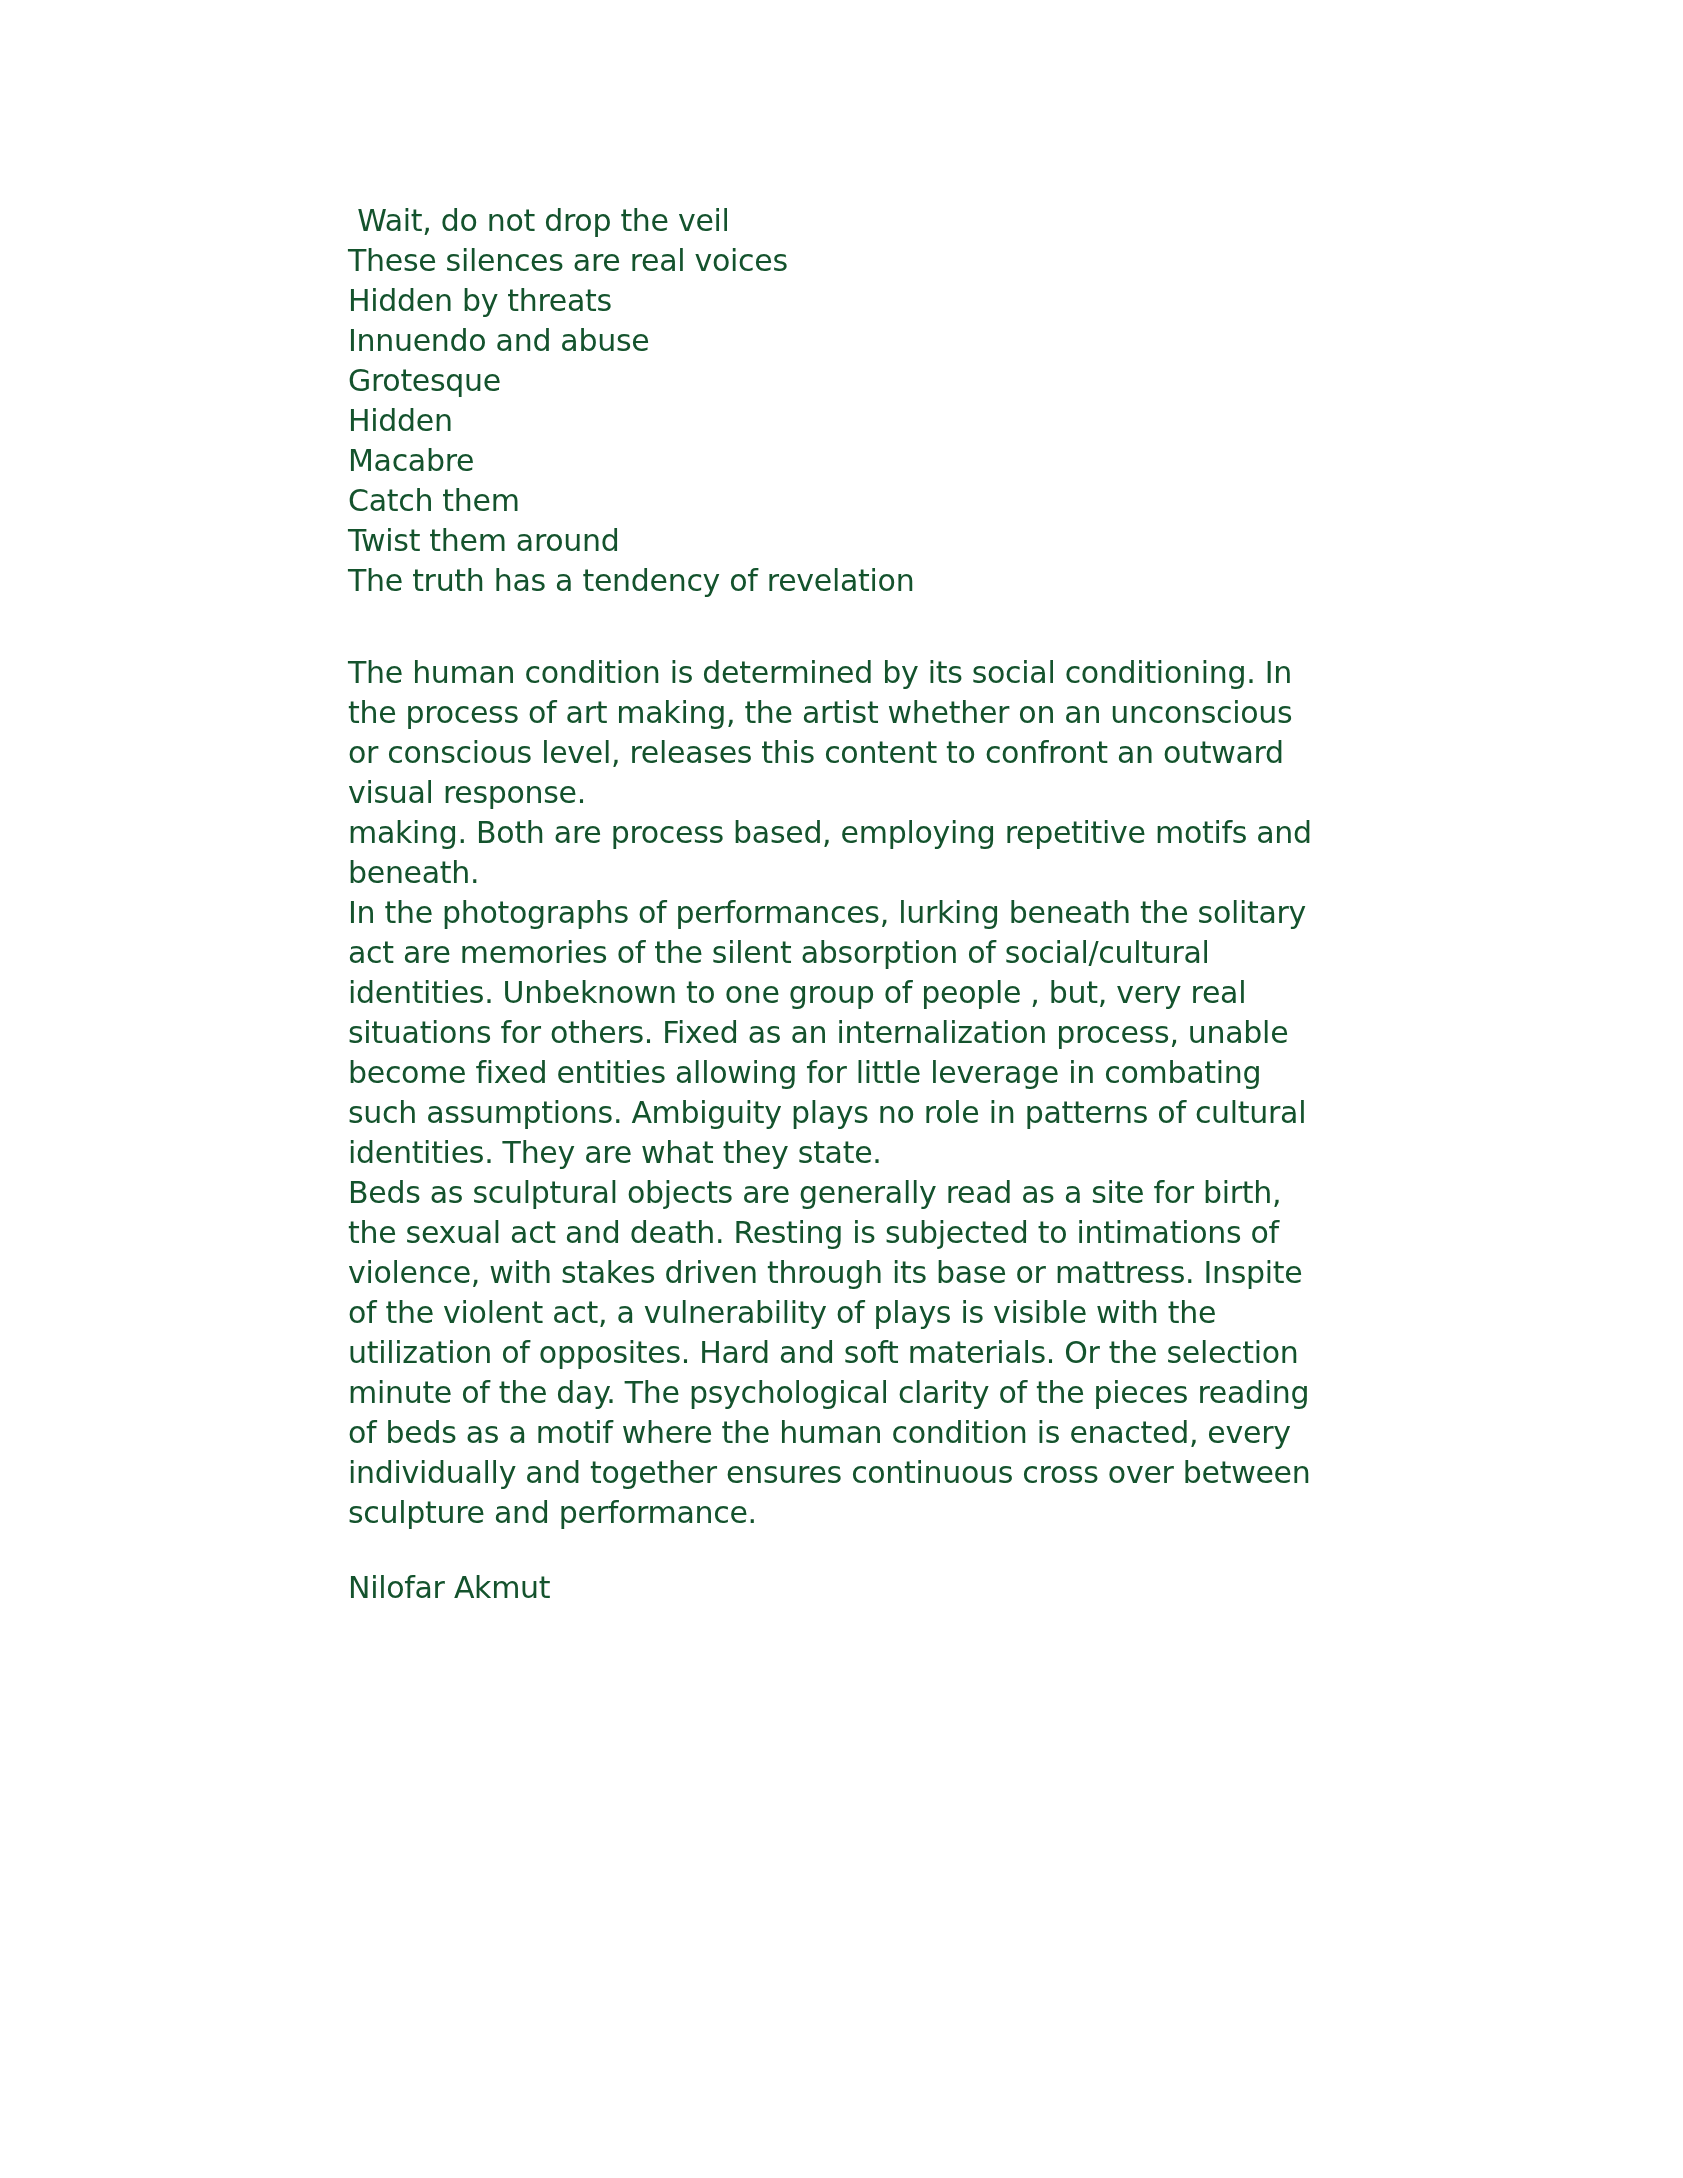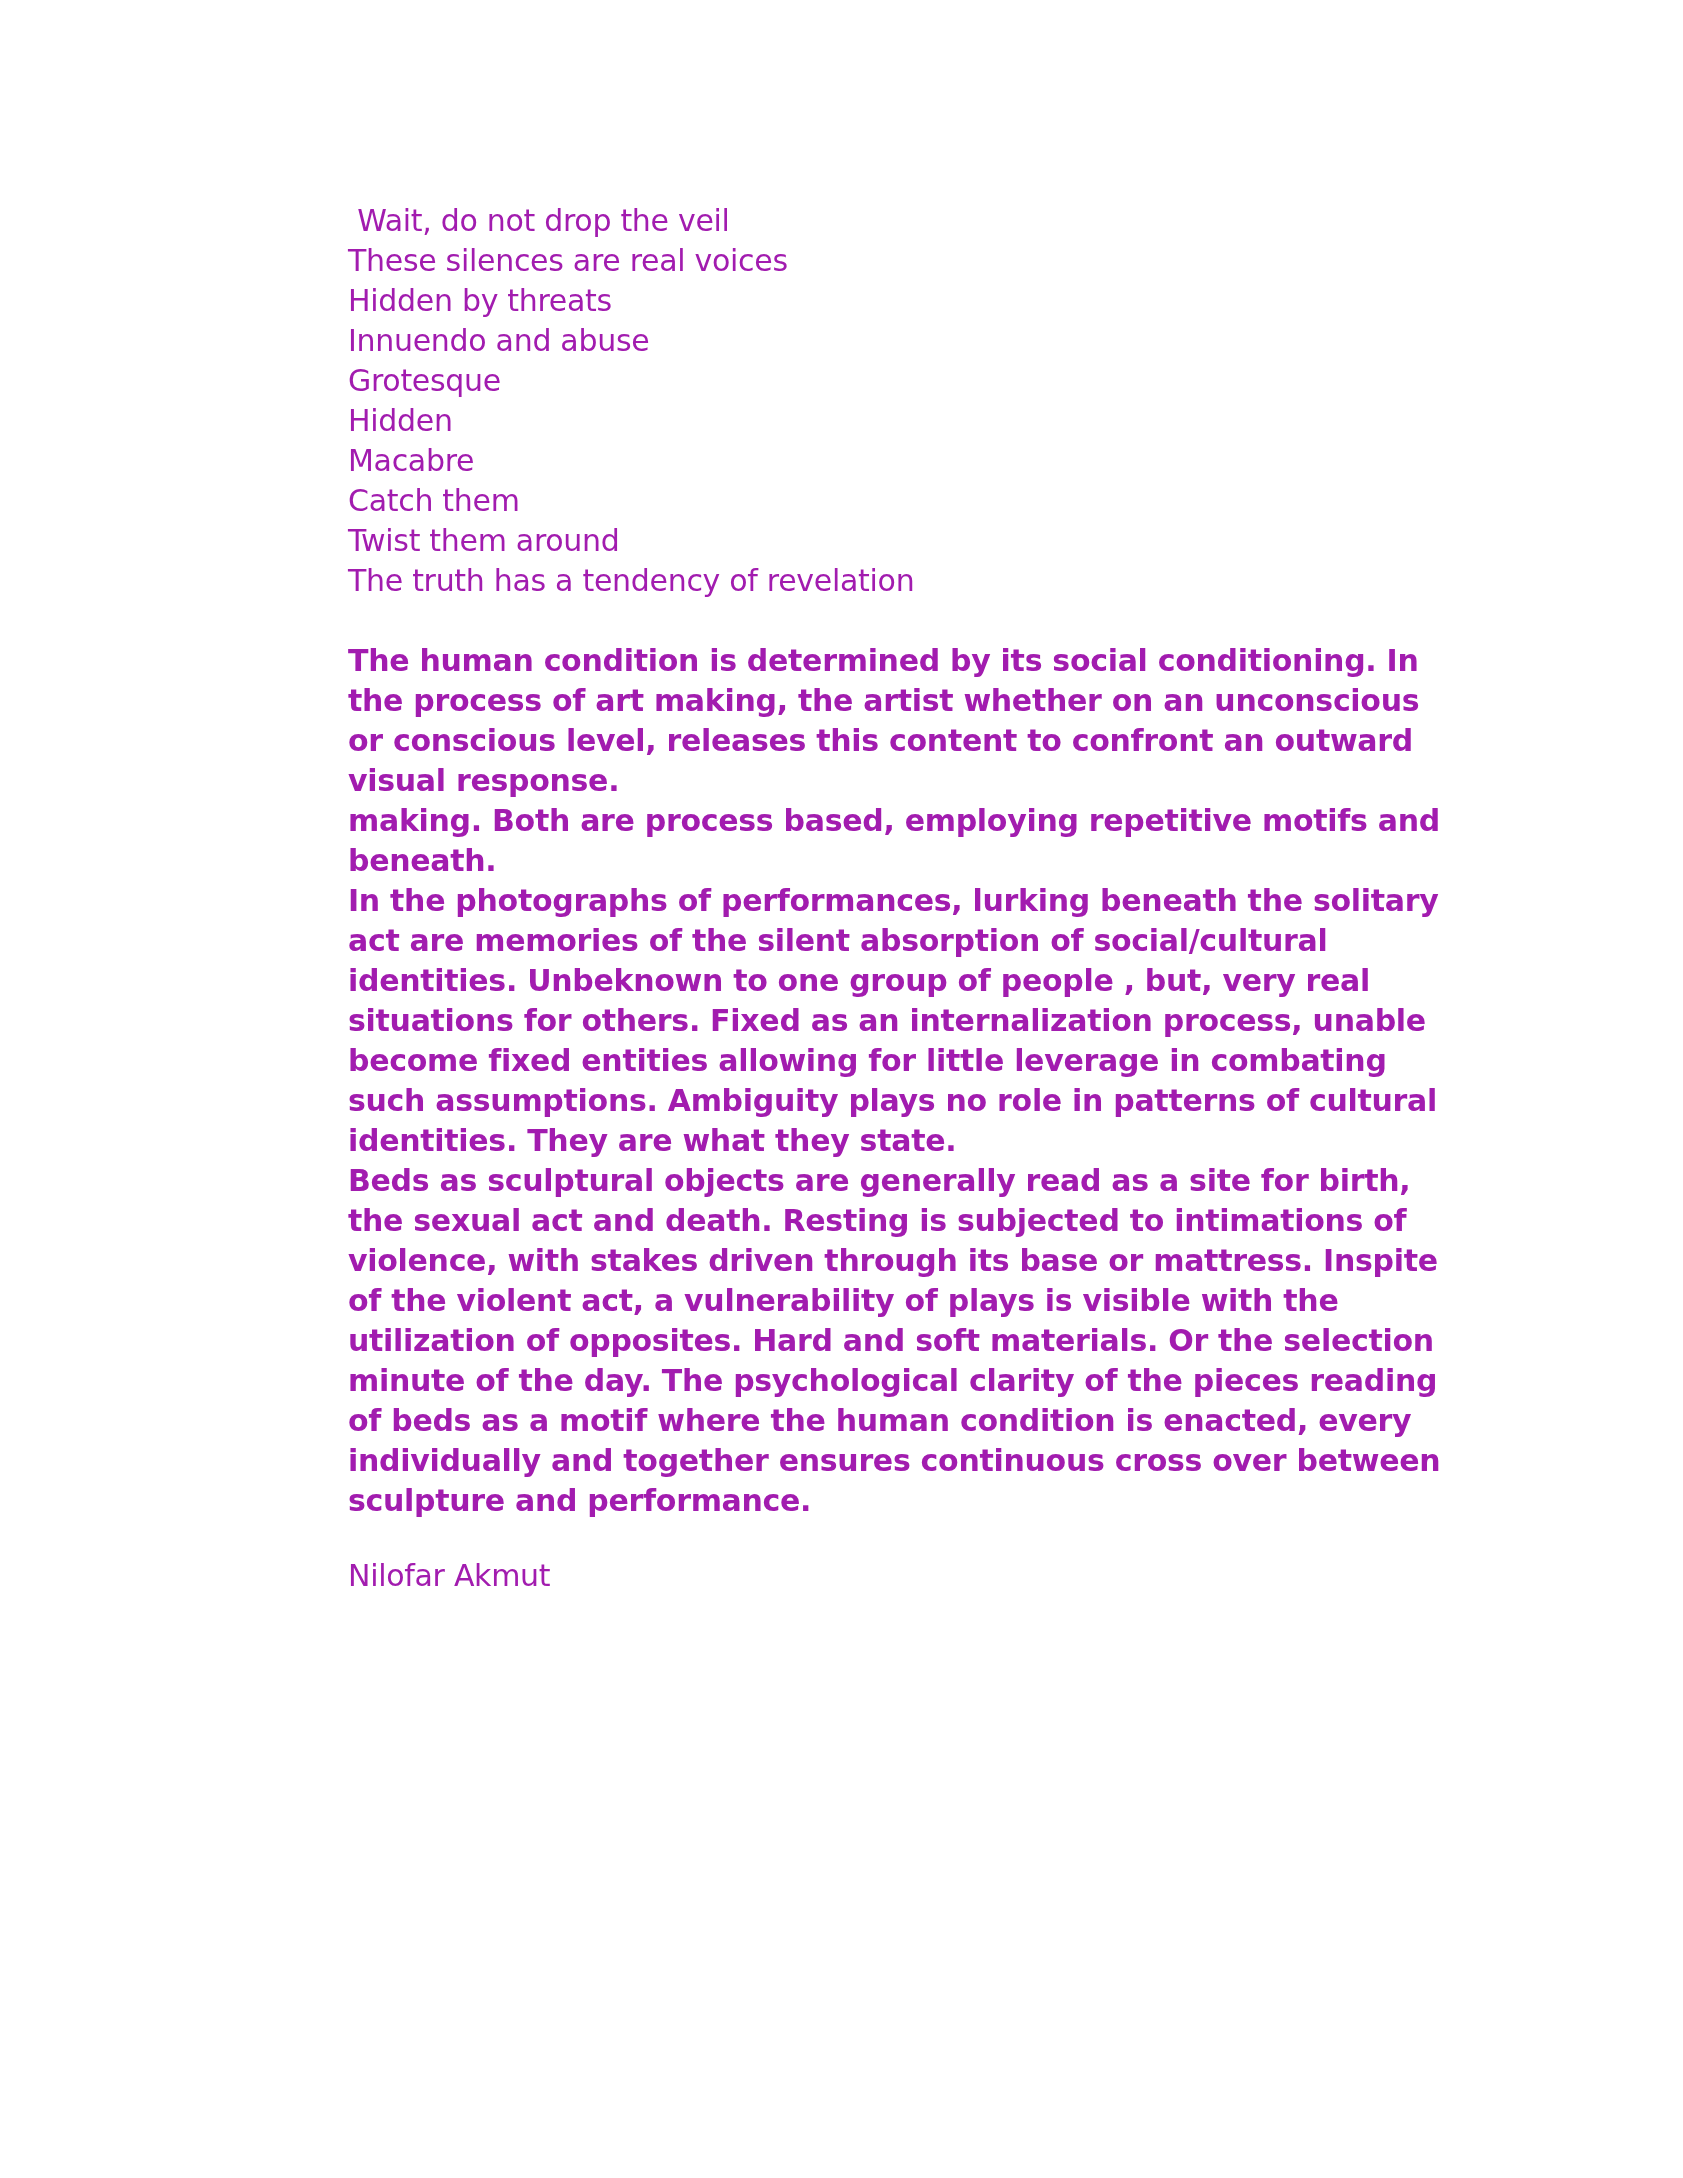--- a/index.html
+++ b/index.html
@@ -21,28 +21,27 @@
   }
   .text-block {
     position: absolute;
     left: 348px;
     top: 201px;
     width: 1188px;
     font-family: "DejaVu Sans", sans-serif;
     font-size: 30px;
     line-height: 40px;
     letter-spacing: -0.3px;
-    color: #a21caf;
+    color: #14532d;
   }
   .line {
     white-space: pre-wrap; 
   }
   .statement {
-    margin-top: 40px;
-    font-weight: bold;
+    margin-top: 52px;
   }
   .signature {
     margin-top: 35px;
   }
 </style>
 </head>
 <body>
 
 <div class="page">
   <div class="text-block">

